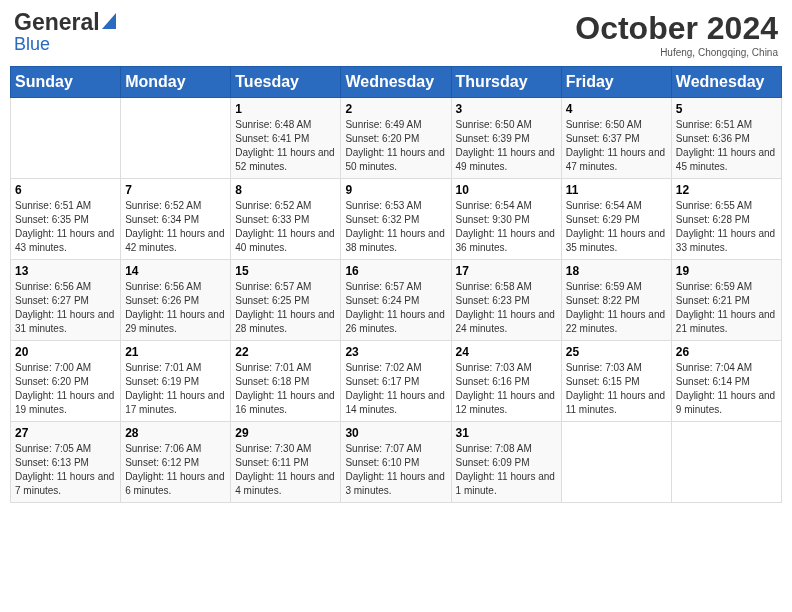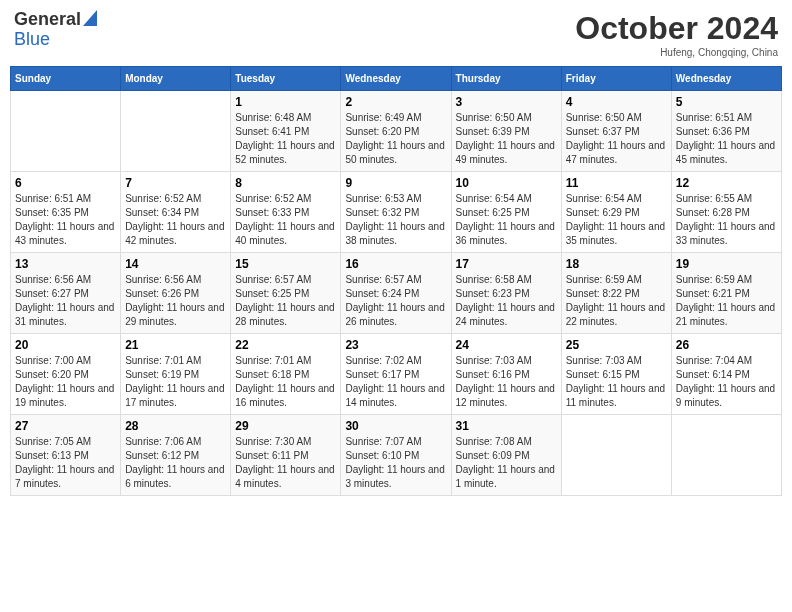--- a/index.html
+++ b/index.html
@@ -17,21 +17,21 @@
       margin-bottom: 8px;
       padding: 0 4px;
     }
     .logo {
       display: flex;
       flex-direction: column;
       align-items: flex-start;
       line-height: 1.1;
     }
     .logo-general {
-      font-size: 18px;
+      font-size: 23px;
       font-weight: bold;
       color: #333;
     }
     .logo-blue {
       font-size: 18px;
       font-weight: normal;
       color: #2a6abf;
     }
     .title-block {
       text-align: right;
@@ -50,21 +50,21 @@
       border-collapse: collapse;
       font-size: 11px;
     }
     .calendar thead tr {
       background-color: #2a6abf;
       color: #fff;
     }
     .calendar thead th {
       padding: 6px 4px;
       text-align: left;
-      font-size: 10px;
+      font-size: 16px;
       font-weight: bold;
       border: 1px solid #1e5aaa;
     }
     .calendar tbody tr {
       border-bottom: 1px solid #ccc;
     }
     .calendar tbody td {
       padding: 4px;
       vertical-align: top;
       border: 1px solid #ddd;
@@ -181,21 +181,21 @@
         </td>
         <td>
           <span class="day-number">9</span>
           <div class="day-info">Sunrise: 6:53 AM
 Sunset: 6:32 PM
 Daylight: 11 hours and 38 minutes.</div>
         </td>
         <td>
           <span class="day-number">10</span>
           <div class="day-info">Sunrise: 6:54 AM
-Sunset: 6:25 PM
+Sunset: 9:30 PM
 Daylight: 11 hours and 36 minutes.</div>
         </td>
         <td>
           <span class="day-number">11</span>
           <div class="day-info">Sunrise: 6:54 AM
 Sunset: 6:29 PM
 Daylight: 11 hours and 35 minutes.</div>
         </td>
         <td>
           <span class="day-number">12</span>

